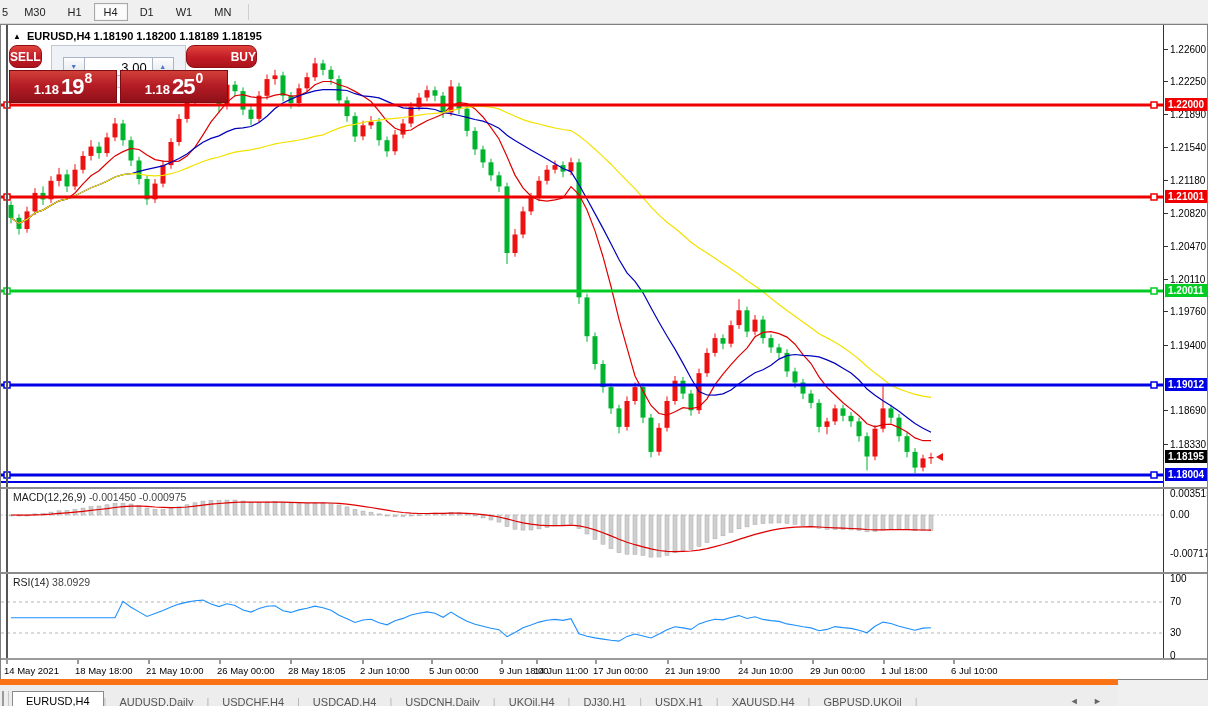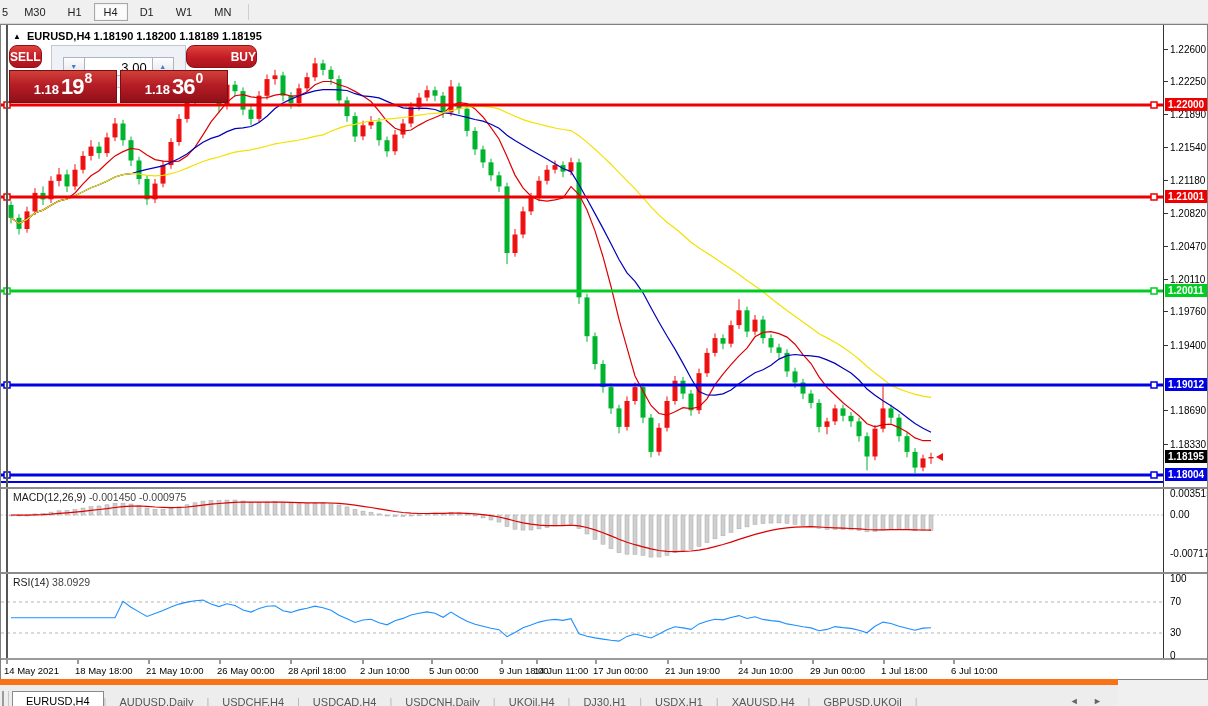--- a/index.html
+++ b/index.html
@@ -482,21 +482,21 @@
         <div class="rbtn buybtn">BUY</div>
       </div>
       <div class="trow2">
         <div class="pricebox">
           <span class="pb-sm">1.18</span>
           <span class="pb-big">19</span>
           <span class="pb-sup">8</span>
         </div>
         <div class="pricebox">
           <span class="pb-sm">1.18</span>
-          <span class="pb-big">36</span>
+          <span class="pb-big">25</span>
           <span class="pb-sup">0</span>
         </div>
       </div>
     </div>
 
     <div class="indname" style="top:466px">
       <span>MACD(12,26,9)</span>
       <b>-0.001450</b>
       <b>-0.000975</b>
     </div>
@@ -528,21 +528,21 @@
         <div class="ilabel" style="top:484px">0.00</div>
         <div class="ilabel" style="top:523px">-0.007178</div>
         <div class="ilabel" style="top:548px">100</div>
         <div class="ilabel" style="top:571px">70</div>
         <div class="ilabel" style="top:602px">30</div>
         <div class="ilabel" style="top:625px">0</div>
         <div class="tlabel" style="left:3px">14 May 2021</div>
         <div class="tlabel" style="left:74px">18 May 18:00</div>
         <div class="tlabel" style="left:145px">21 May 10:00</div>
         <div class="tlabel" style="left:216px">26 May 00:00</div>
-        <div class="tlabel" style="left:287px">28 April 18:00</div>
+        <div class="tlabel" style="left:287px">28 May 18:05</div>
         <div class="tlabel" style="left:359px">2 Jun 10:00</div>
         <div class="tlabel" style="left:428px">5 Jun 00:00</div>
         <div class="tlabel" style="left:498px">9 Jun 18:00</div>
         <div class="tlabel" style="left:533px">14 Jun 11:00</div>
         <div class="tlabel" style="left:592px">17 Jun 00:00</div>
         <div class="tlabel" style="left:664px">21 Jun 19:00</div>
         <div class="tlabel" style="left:737px">24 Jun 10:00</div>
         <div class="tlabel" style="left:809px">29 Jun 00:00</div>
         <div class="tlabel" style="left:880px">1 Jul 18:00</div>
         <div class="tlabel" style="left:950px">6 Jul 10:00</div>

